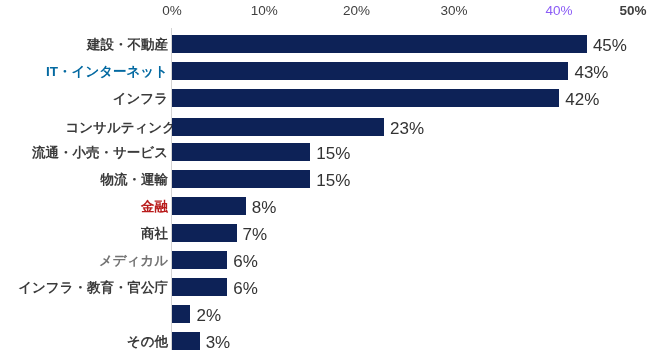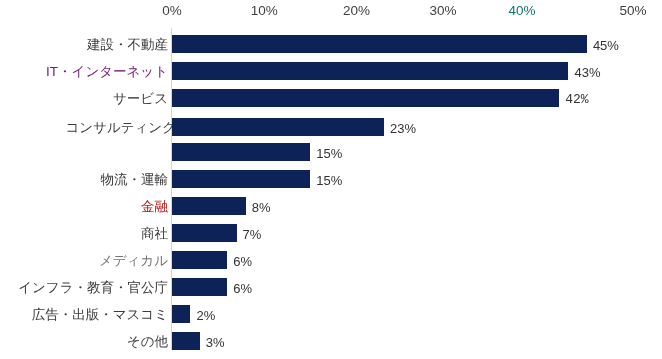--- a/index.html
+++ b/index.html
@@ -62,75 +62,77 @@
   .cat-label {
     position: absolute;
     right: 494px; 
     top: 50%;
     transform: translateY(-50%);
     font-size: 13.5px;
     color: #3b3b3b;
     white-space: nowrap;
     text-align: right;
     line-height: 1;
+    font-weight: bold;
   }
   .bar {
     position: absolute;
     left: 172px;
     top: 4px;
     height: 18px;
     background: #0d2257;
   }
   .bar-value {
     position: absolute;
     top: 50%;
     transform: translateY(-50%);
-    font-size: 13px;
+    font-size: 17px;
     color: #333333;
     white-space: nowrap;
     line-height: 1;
   }
 </style>
 </head>
 <body>
 
 <div id="chart-root">
 
   <div id="x-axis">
       <div class="x-tick" style="left: 172px; color: rgb(63, 63, 63);">0%</div>
       <div class="x-tick" style="left: 264.2px; color: rgb(63, 63, 63);">10%</div>
       <div class="x-tick" style="left: 356.4px; color: rgb(63, 63, 63); text-align: right;">20%</div>
-      <div class="x-tick" style="left: 443px; color: rgb(63, 63, 63);">30%</div>
-      <div class="x-tick" style="left: 522px; color: #0f766e;">40%</div>
-      <div class="x-tick" style="left: 633px; color: rgb(63, 63, 63);">50%</div>
+      <div class="x-tick" style="left: 454px; color: rgb(63, 63, 63);">30%</div>
+      <div class="x-tick" style="left: 559px; color: #8b5cf6;">40%</div>
+      <div class="x-tick" style="left: 633px; color: rgb(63, 63, 63); font-weight: bold;">50%</div>
     </div>
 
   <div id="plot-area">
     <div id="axis-line" style="background: rgb(212, 212, 212);"></div>
   <div class="bar-row" style="top: 5px;">
         <div class="cat-label" style="color: rgb(59, 59, 59);">建設・不動産</div>
         <div class="bar" style="width: 414.9px; background: rgb(13, 34, 87);"></div>
         <div class="bar-value" style="left: 592.9px; color: rgb(51, 51, 51);">45%</div>
       </div>
       <div class="bar-row" style="top: 32px;">
-        <div class="cat-label" style="color: #701a75;">IT・インターネット</div>
+        <div class="cat-label" style="color: #0369a1;">IT・インターネット</div>
         <div class="bar" style="width: 396.46px; background: rgb(13, 34, 87);"></div>
         <div class="bar-value" style="left: 574.46px; color: rgb(51, 51, 51);">43%</div>
       </div>
       <div class="bar-row" style="top: 59px;">
-        <div class="cat-label" style="color: rgb(59, 59, 59);">サービス</div>
+        <div class="cat-label" style="color: rgb(59, 59, 59);">インフラ</div>
         <div class="bar" style="width: 387.24px; background: rgb(13, 34, 87);"></div>
-        <div class="bar-value" style="left: 565.24px; color: rgb(51, 51, 51); font-family: Liberation Mono, monospace;">42%</div>
+        <div class="bar-value" style="left: 565.24px; color: rgb(51, 51, 51);">42%</div>
       </div>
       <div class="bar-row" style="top: 88px; padding-left: 8px;">
         <div class="cat-label" style="color: rgb(59, 59, 59);">コンサルティング</div>
         <div class="bar" style="width: 212.06px; background: rgb(13, 34, 87);"></div>
         <div class="bar-value" style="left: 390.06px; color: rgb(51, 51, 51);">23%</div>
       </div>
       <div class="bar-row" style="top: 113px;">
+        <div class="cat-label" style="color: rgb(59, 59, 59);">流通・小売・サービス</div>
         <div class="bar" style="width: 138.3px; background: rgb(13, 34, 87);"></div>
         <div class="bar-value" style="left: 316.3px; color: rgb(51, 51, 51);">15%</div>
       </div>
       <div class="bar-row" style="top: 140px;">
         <div class="cat-label" style="color: rgb(59, 59, 59);">物流・運輸</div>
         <div class="bar" style="width: 138.3px; background: rgb(13, 34, 87);"></div>
         <div class="bar-value" style="left: 316.3px; color: rgb(51, 51, 51);">15%</div>
       </div>
       <div class="bar-row" style="top: 167px;">
         <div class="cat-label" style="color: #b91c1c;">金融</div>
@@ -146,21 +148,20 @@
         <div class="cat-label" style="color: #737373;">メディカル</div>
         <div class="bar" style="width: 55.32px; background: rgb(13, 34, 87);"></div>
         <div class="bar-value" style="left: 233.32px; color: rgb(51, 51, 51);">6%</div>
       </div>
       <div class="bar-row" style="top: 248px;">
         <div class="cat-label" style="color: rgb(59, 59, 59);">インフラ・教育・官公庁</div>
         <div class="bar" style="width: 55.32px; background: rgb(13, 34, 87);"></div>
         <div class="bar-value" style="left: 233.32px; color: rgb(51, 51, 51);">6%</div>
       </div>
       <div class="bar-row" style="top: 275px;">
-        <div class="cat-label" style="color: rgb(59, 59, 59);">広告・出版・マスコミ</div>
         <div class="bar" style="width: 18.44px; background: rgb(13, 34, 87);"></div>
         <div class="bar-value" style="left: 196.44px; color: rgb(51, 51, 51);">2%</div>
       </div>
       <div class="bar-row" style="top: 302px;">
         <div class="cat-label" style="color: rgb(59, 59, 59);">その他</div>
         <div class="bar" style="width: 27.66px; background: rgb(13, 34, 87);"></div>
         <div class="bar-value" style="left: 205.66px; color: rgb(51, 51, 51);">3%</div>
       </div>
     </div>
 

